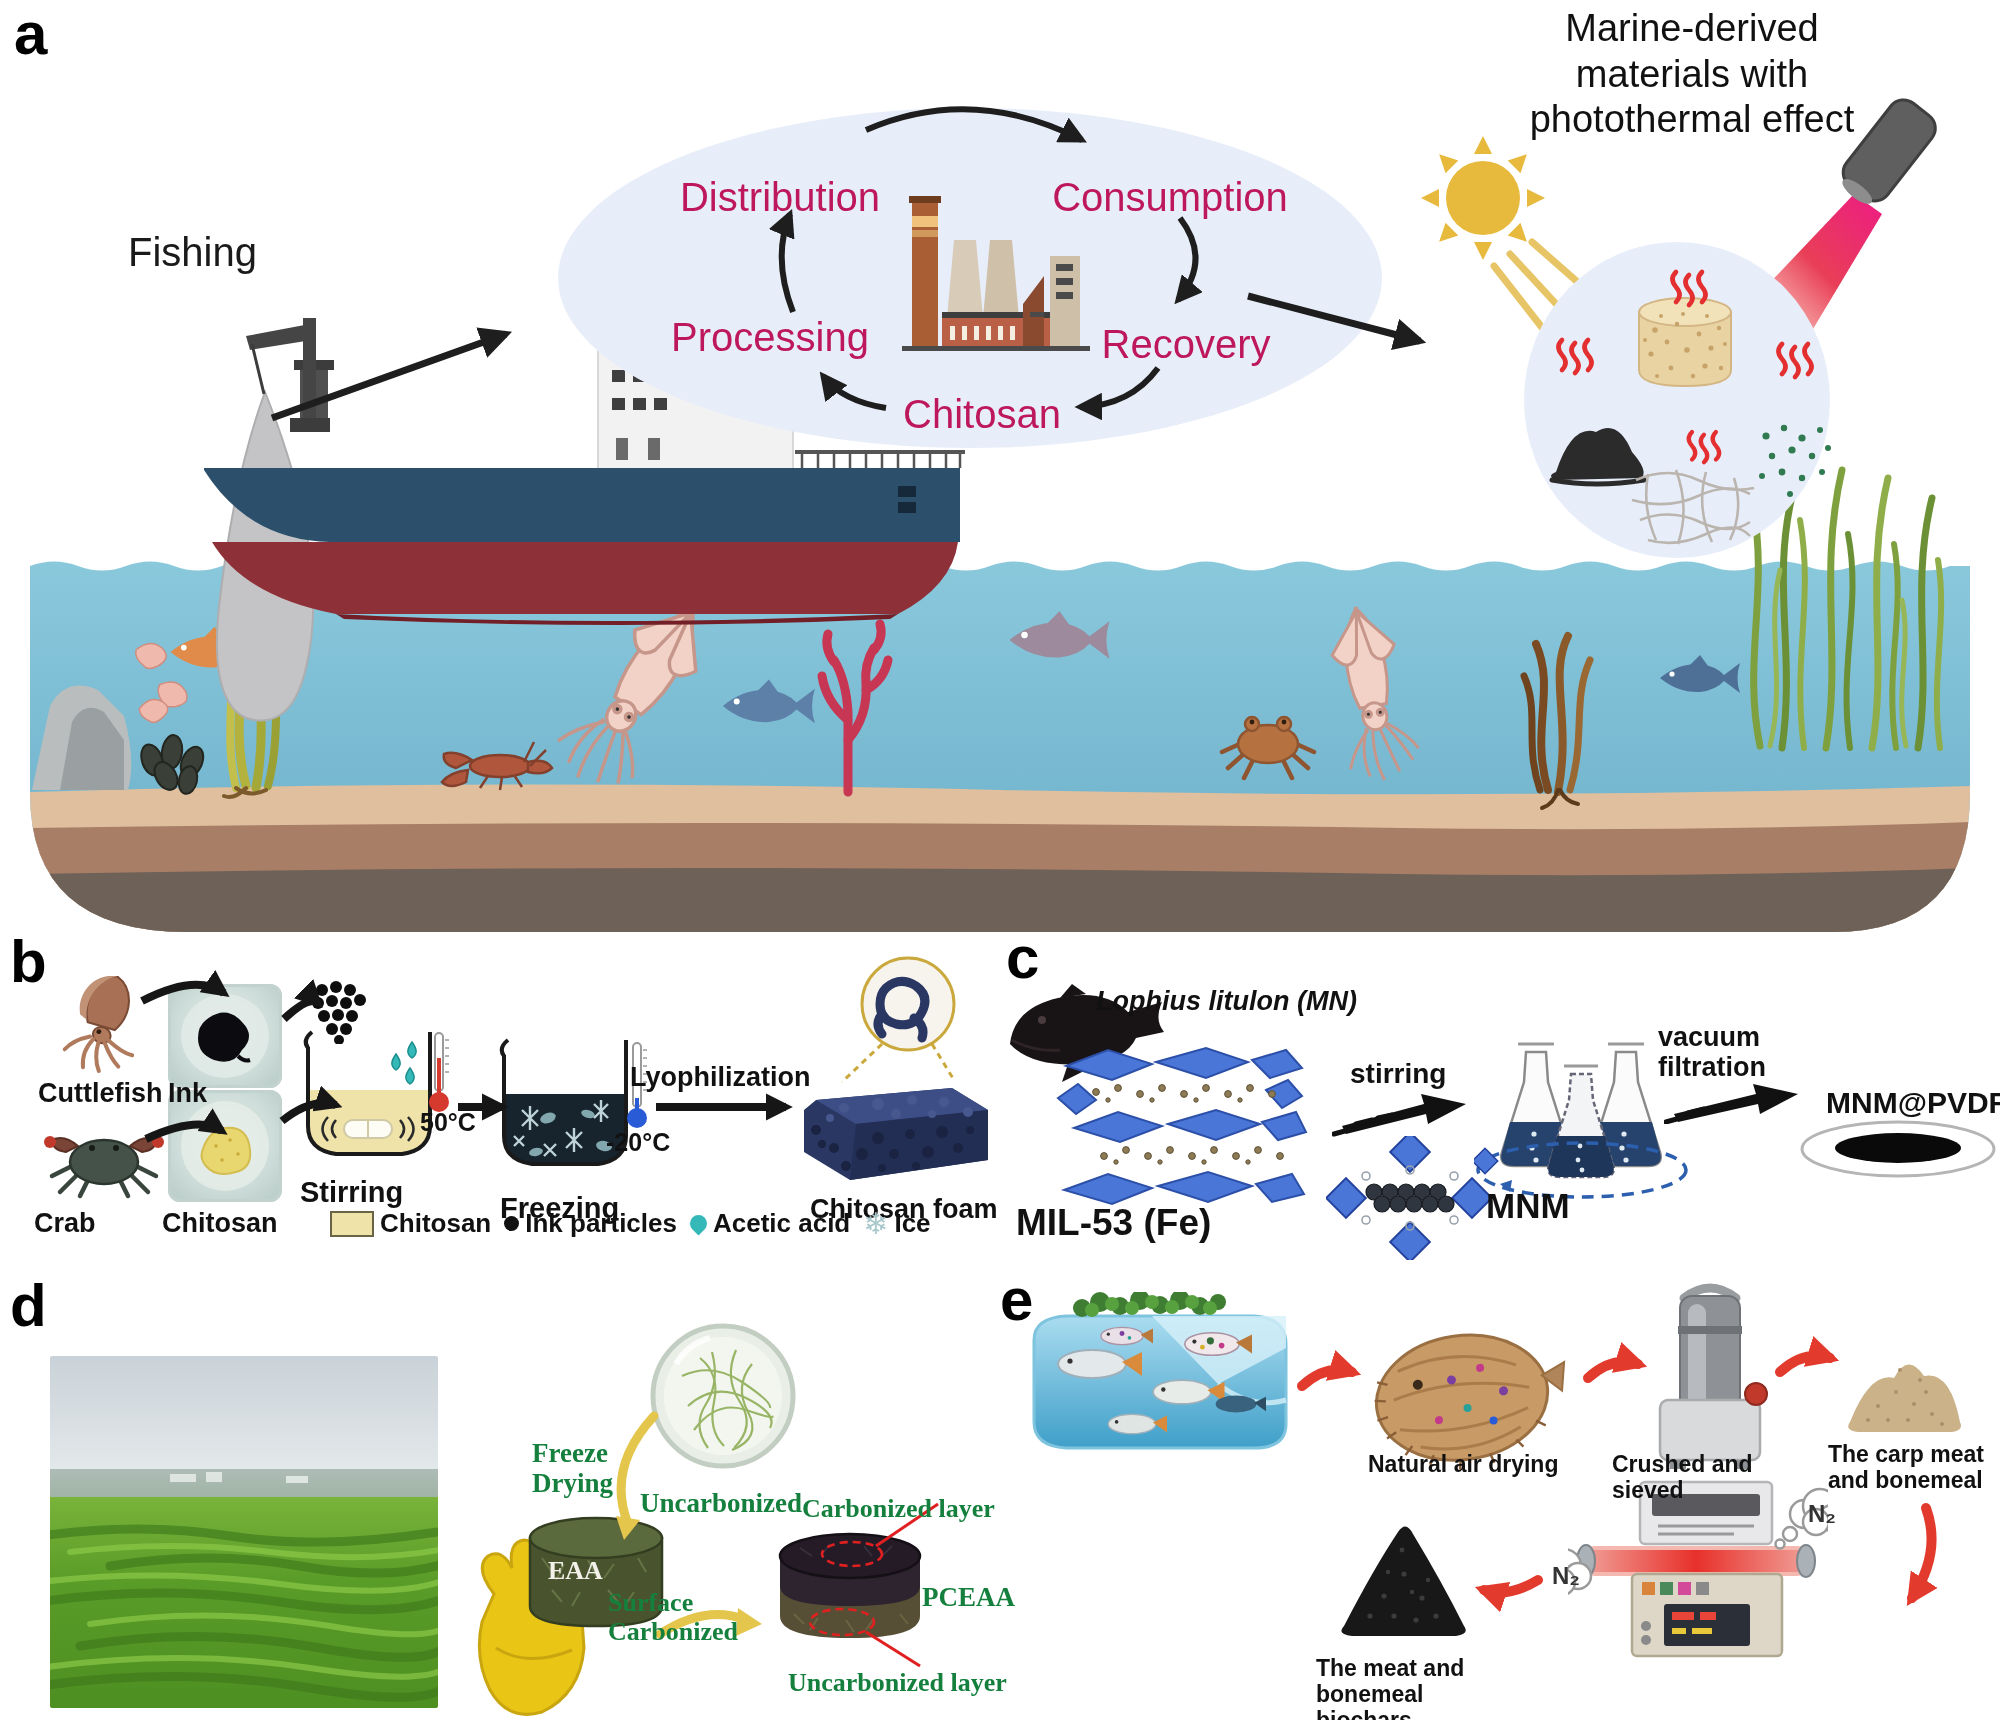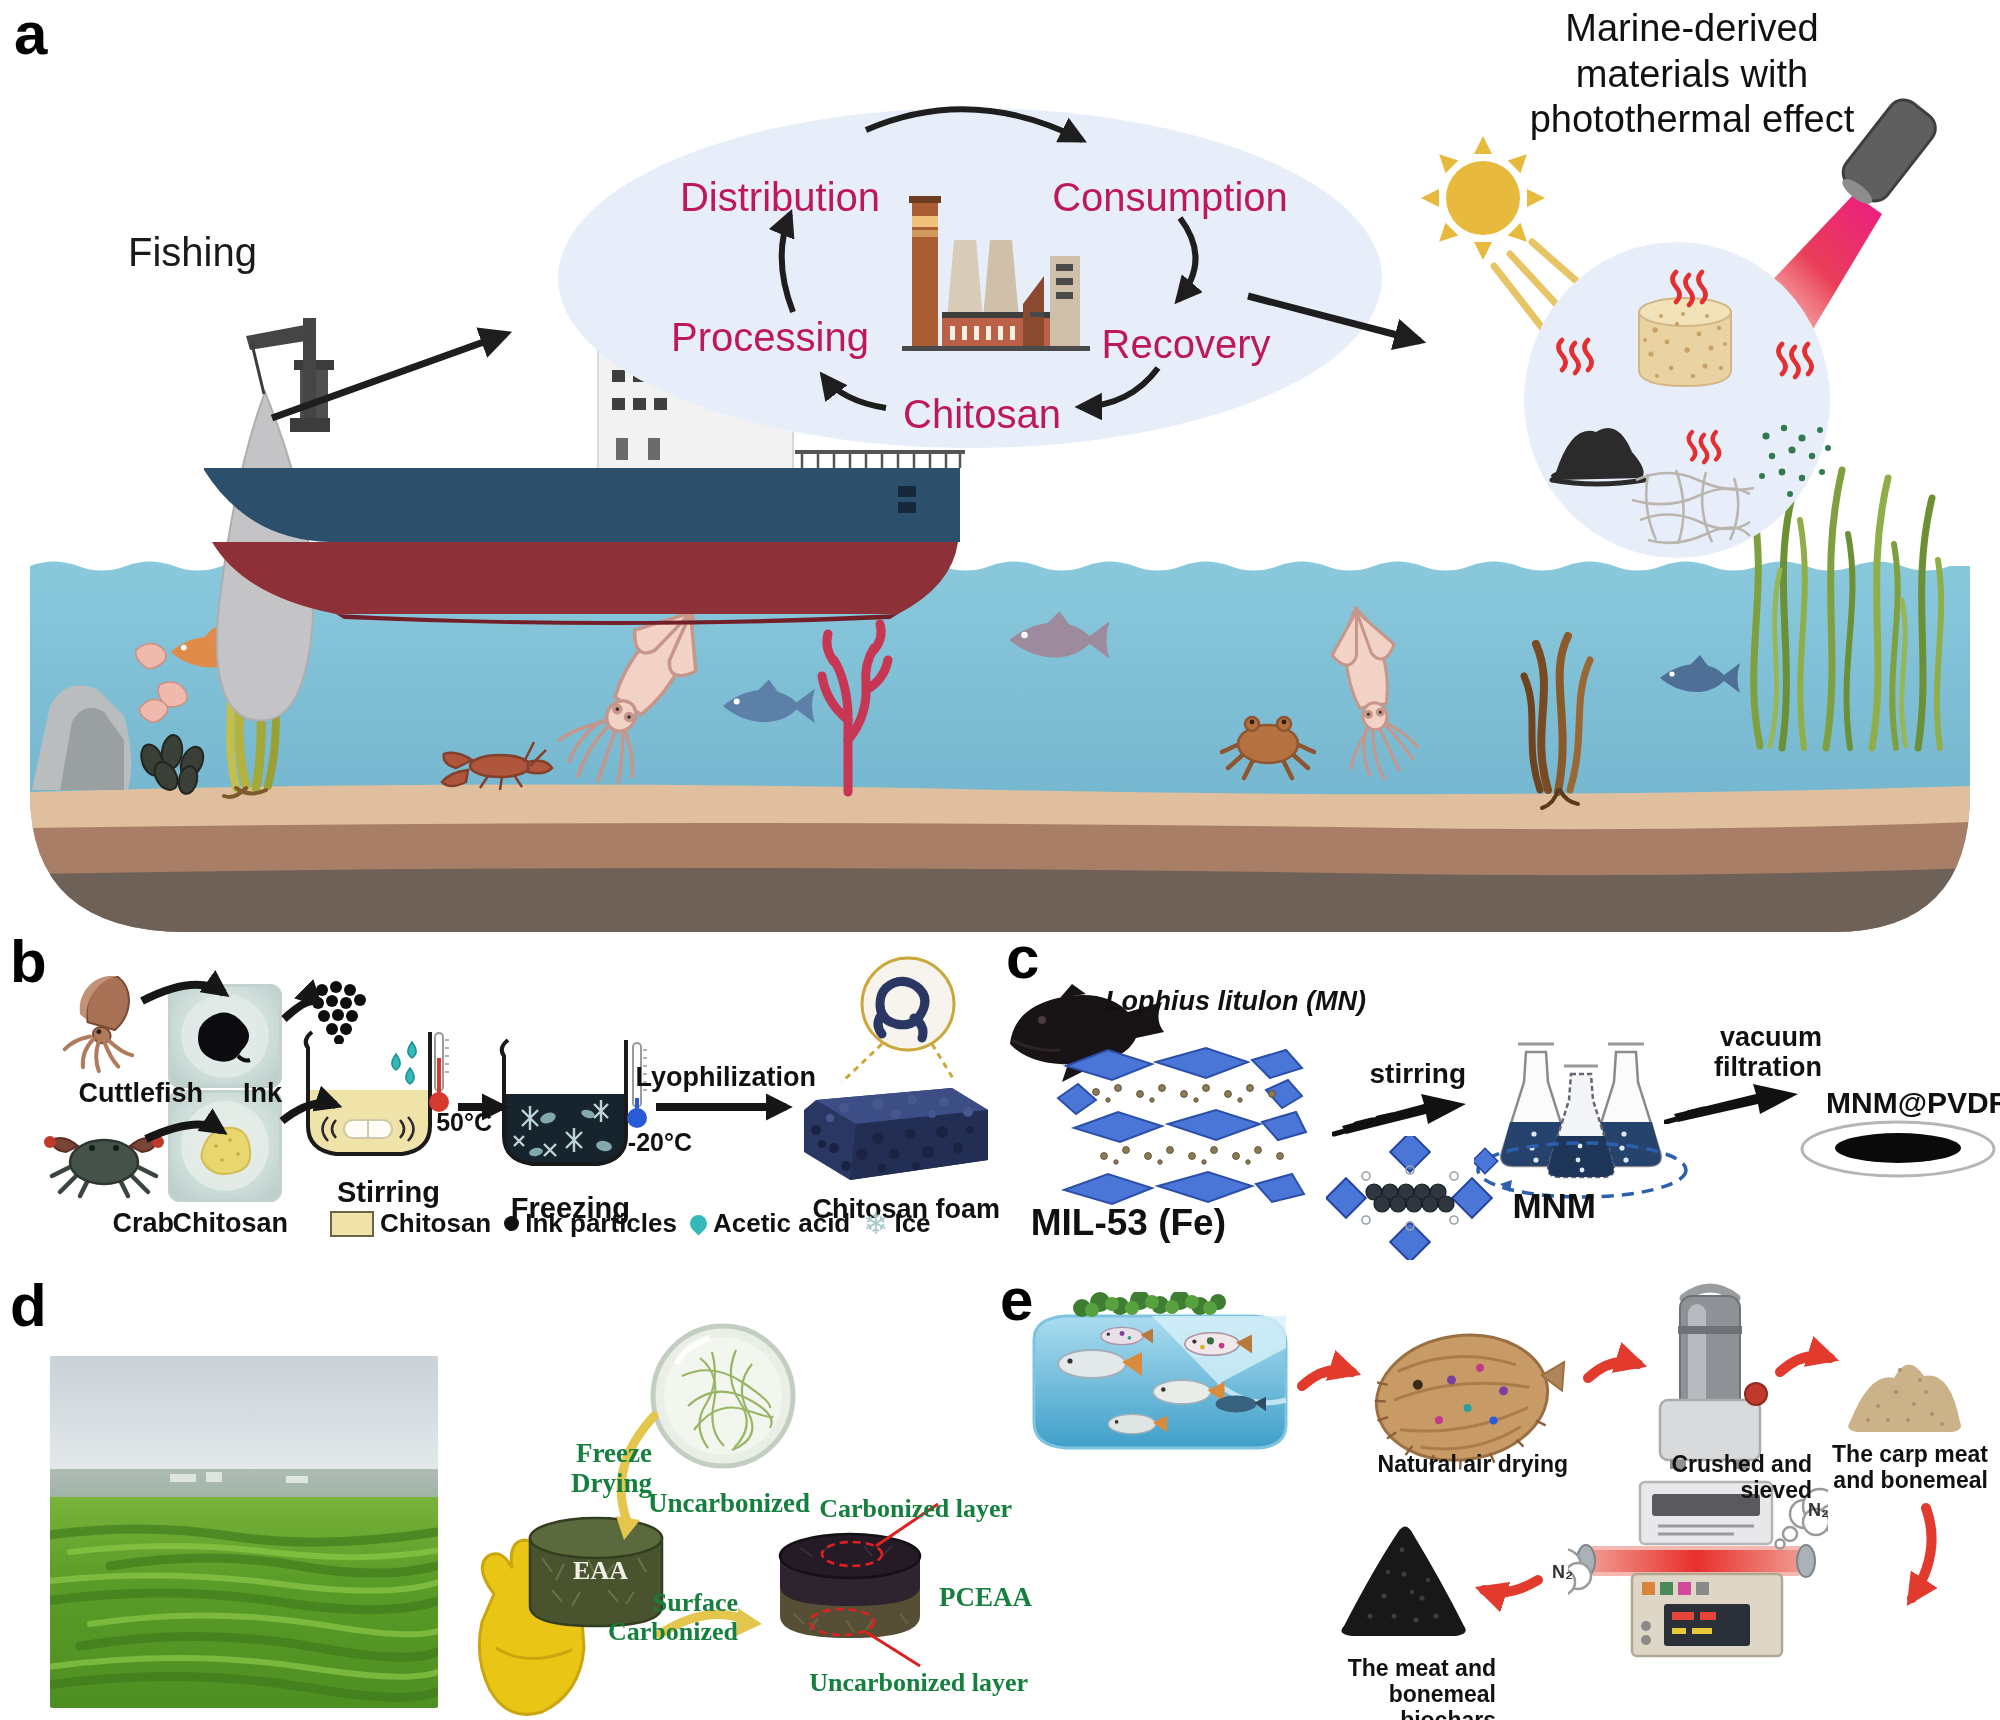--- a/index.html
+++ b/index.html
@@ -1,34 +1,34 @@
 <!DOCTYPE html>
 <html><head>
 <meta charset="utf-8">
 <style>
   html,body{margin:0;padding:0;background:#fff;}
   .figure{position:relative;width:2000px;height:1720px;background:#fff;overflow:hidden;
           font-family:"Liberation Sans",sans-serif;color:#111;}
   .abs{position:absolute;}
-  .lbl{position:absolute;font-weight:bold;color:#111;text-align:right;line-height:1.12;}
+  .lbl{position:absolute;font-weight:bold;color:#111;text-align:left;line-height:1.12;}
   .panel-letter{position:absolute;font-size:60px;font-weight:bold;color:#000;line-height:1;}
   .cycle-word{position:absolute;font-size:40px;font-weight:normal;color:#be185d;transform:translate(-50%,-50%);white-space:nowrap;}
   .a-title{position:absolute;left:1488px;top:6px;width:408px;text-align:center;font-size:38px;color:#111;line-height:1.2;}
   .fishing{position:absolute;left:128px;top:230px;font-size:40px;color:#1a1a1a;}
   .b-lbl{font-size:27px;}
   .dish{position:absolute;border-radius:12px;background:radial-gradient(circle at 50% 45%,#e7efec 0%,#cfdeda 55%,#b7cac6 100%);box-shadow:inset 0 0 0 3px #c2d2ce;}
   .legend{position:absolute;left:330px;top:1206px;display:flex;align-items:center;gap:13px;font-weight:bold;font-size:26px;}
   .legend .item{display:flex;align-items:center;gap:6px;}
   .swatch{display:inline-block;width:40px;height:22px;background:#efe3a9;border:2px solid #6b6345;}
   .inkdot{display:inline-block;width:15px;height:15px;border-radius:50%;background:#111;}
   .drop{display:inline-block;width:17px;height:17px;background:#35b8b8;border-radius:50% 50% 50% 0;transform:rotate(-45deg);}
   .iceglyph{font-size:30px;color:#a8c8cc;font-weight:normal;}
   .serif-lbl{font-family:"Liberation Serif",serif;font-weight:bold;color:#15803d;}
   .e-lbl{font-size:23px;}
-  .n2{position:absolute;font-size:18px;font-weight:bold;color:#333;}
+  .n2{position:absolute;font-size:24px;font-weight:bold;color:#333;}
   .photo{position:absolute;left:50px;top:1356px;width:388px;height:352px;overflow:hidden;border-radius:2px;}
   .photo .sky{position:absolute;left:0;top:0;width:100%;height:32%;background:linear-gradient(#c9d2d8,#e3e8ea);}
   .photo .far{position:absolute;left:0;top:32%;width:100%;height:9%;background:linear-gradient(#aebcb6,#9fb3a4);}
   .photo .field{position:absolute;left:0;top:40%;width:100%;height:60%;background:linear-gradient(#79b33a,#5a9c28 40%,#4e8f22);}
 </style>
 </head>
 <body>
 
 <div class="figure">
 

